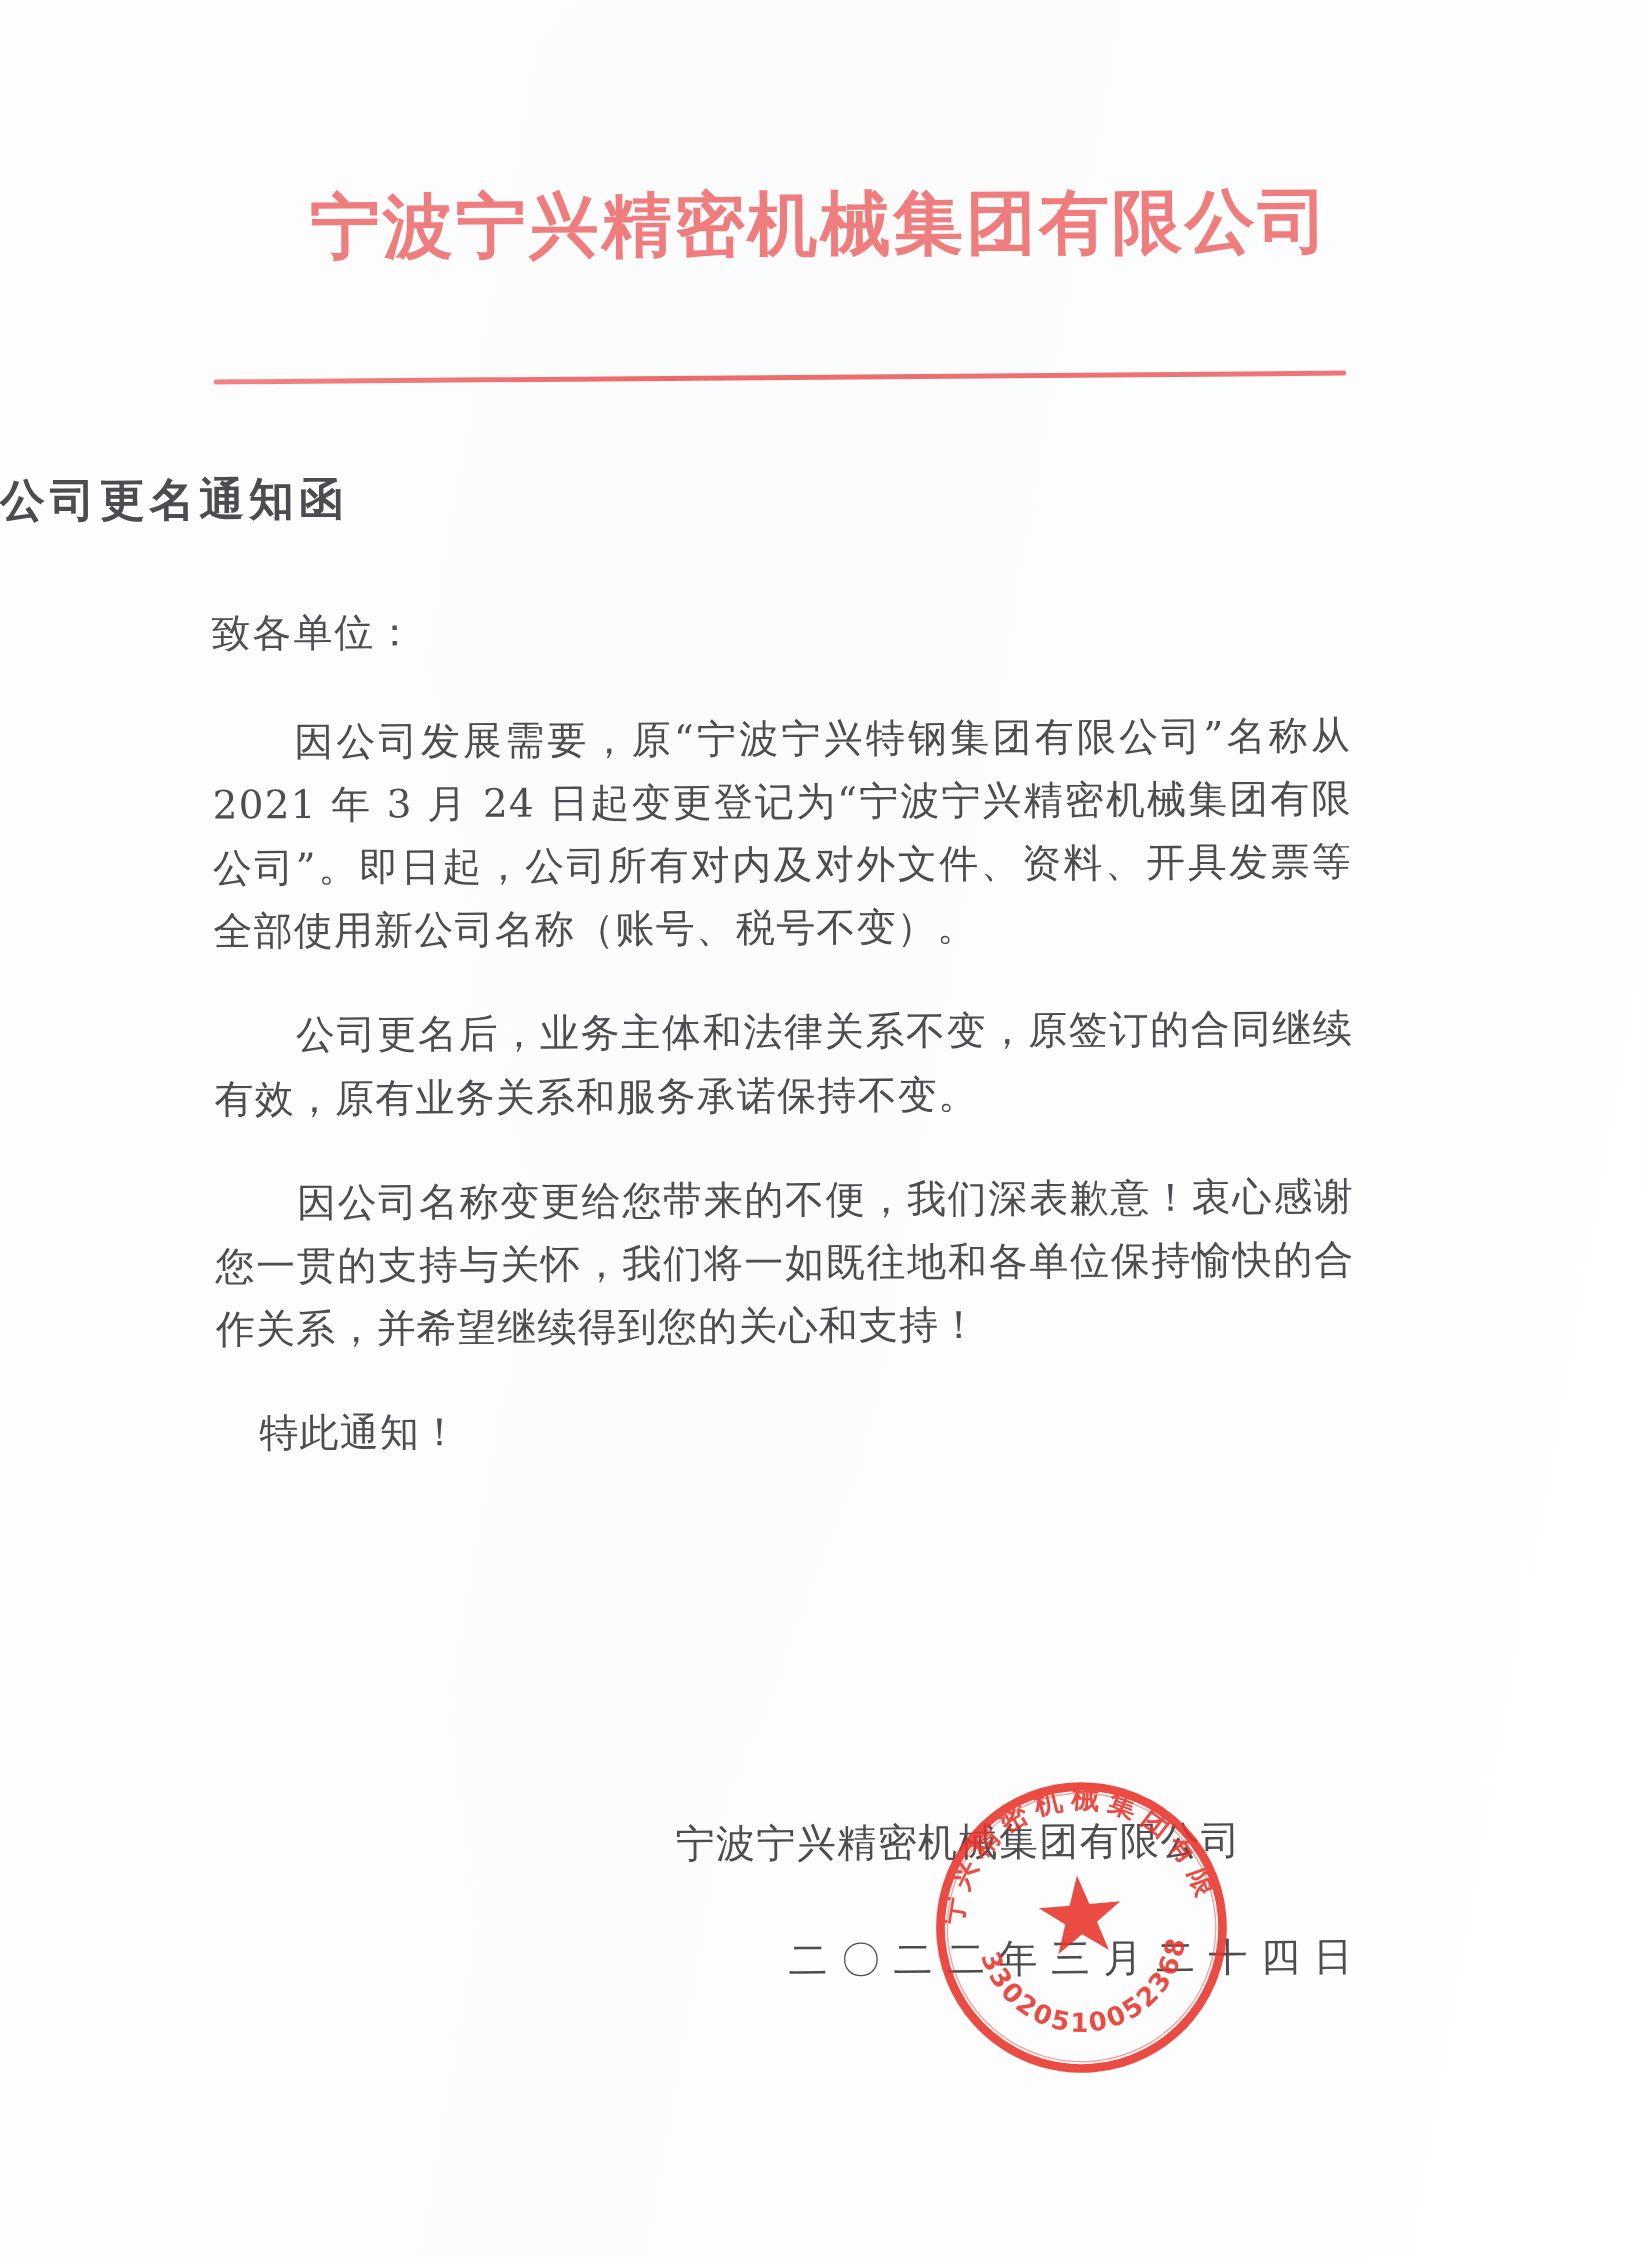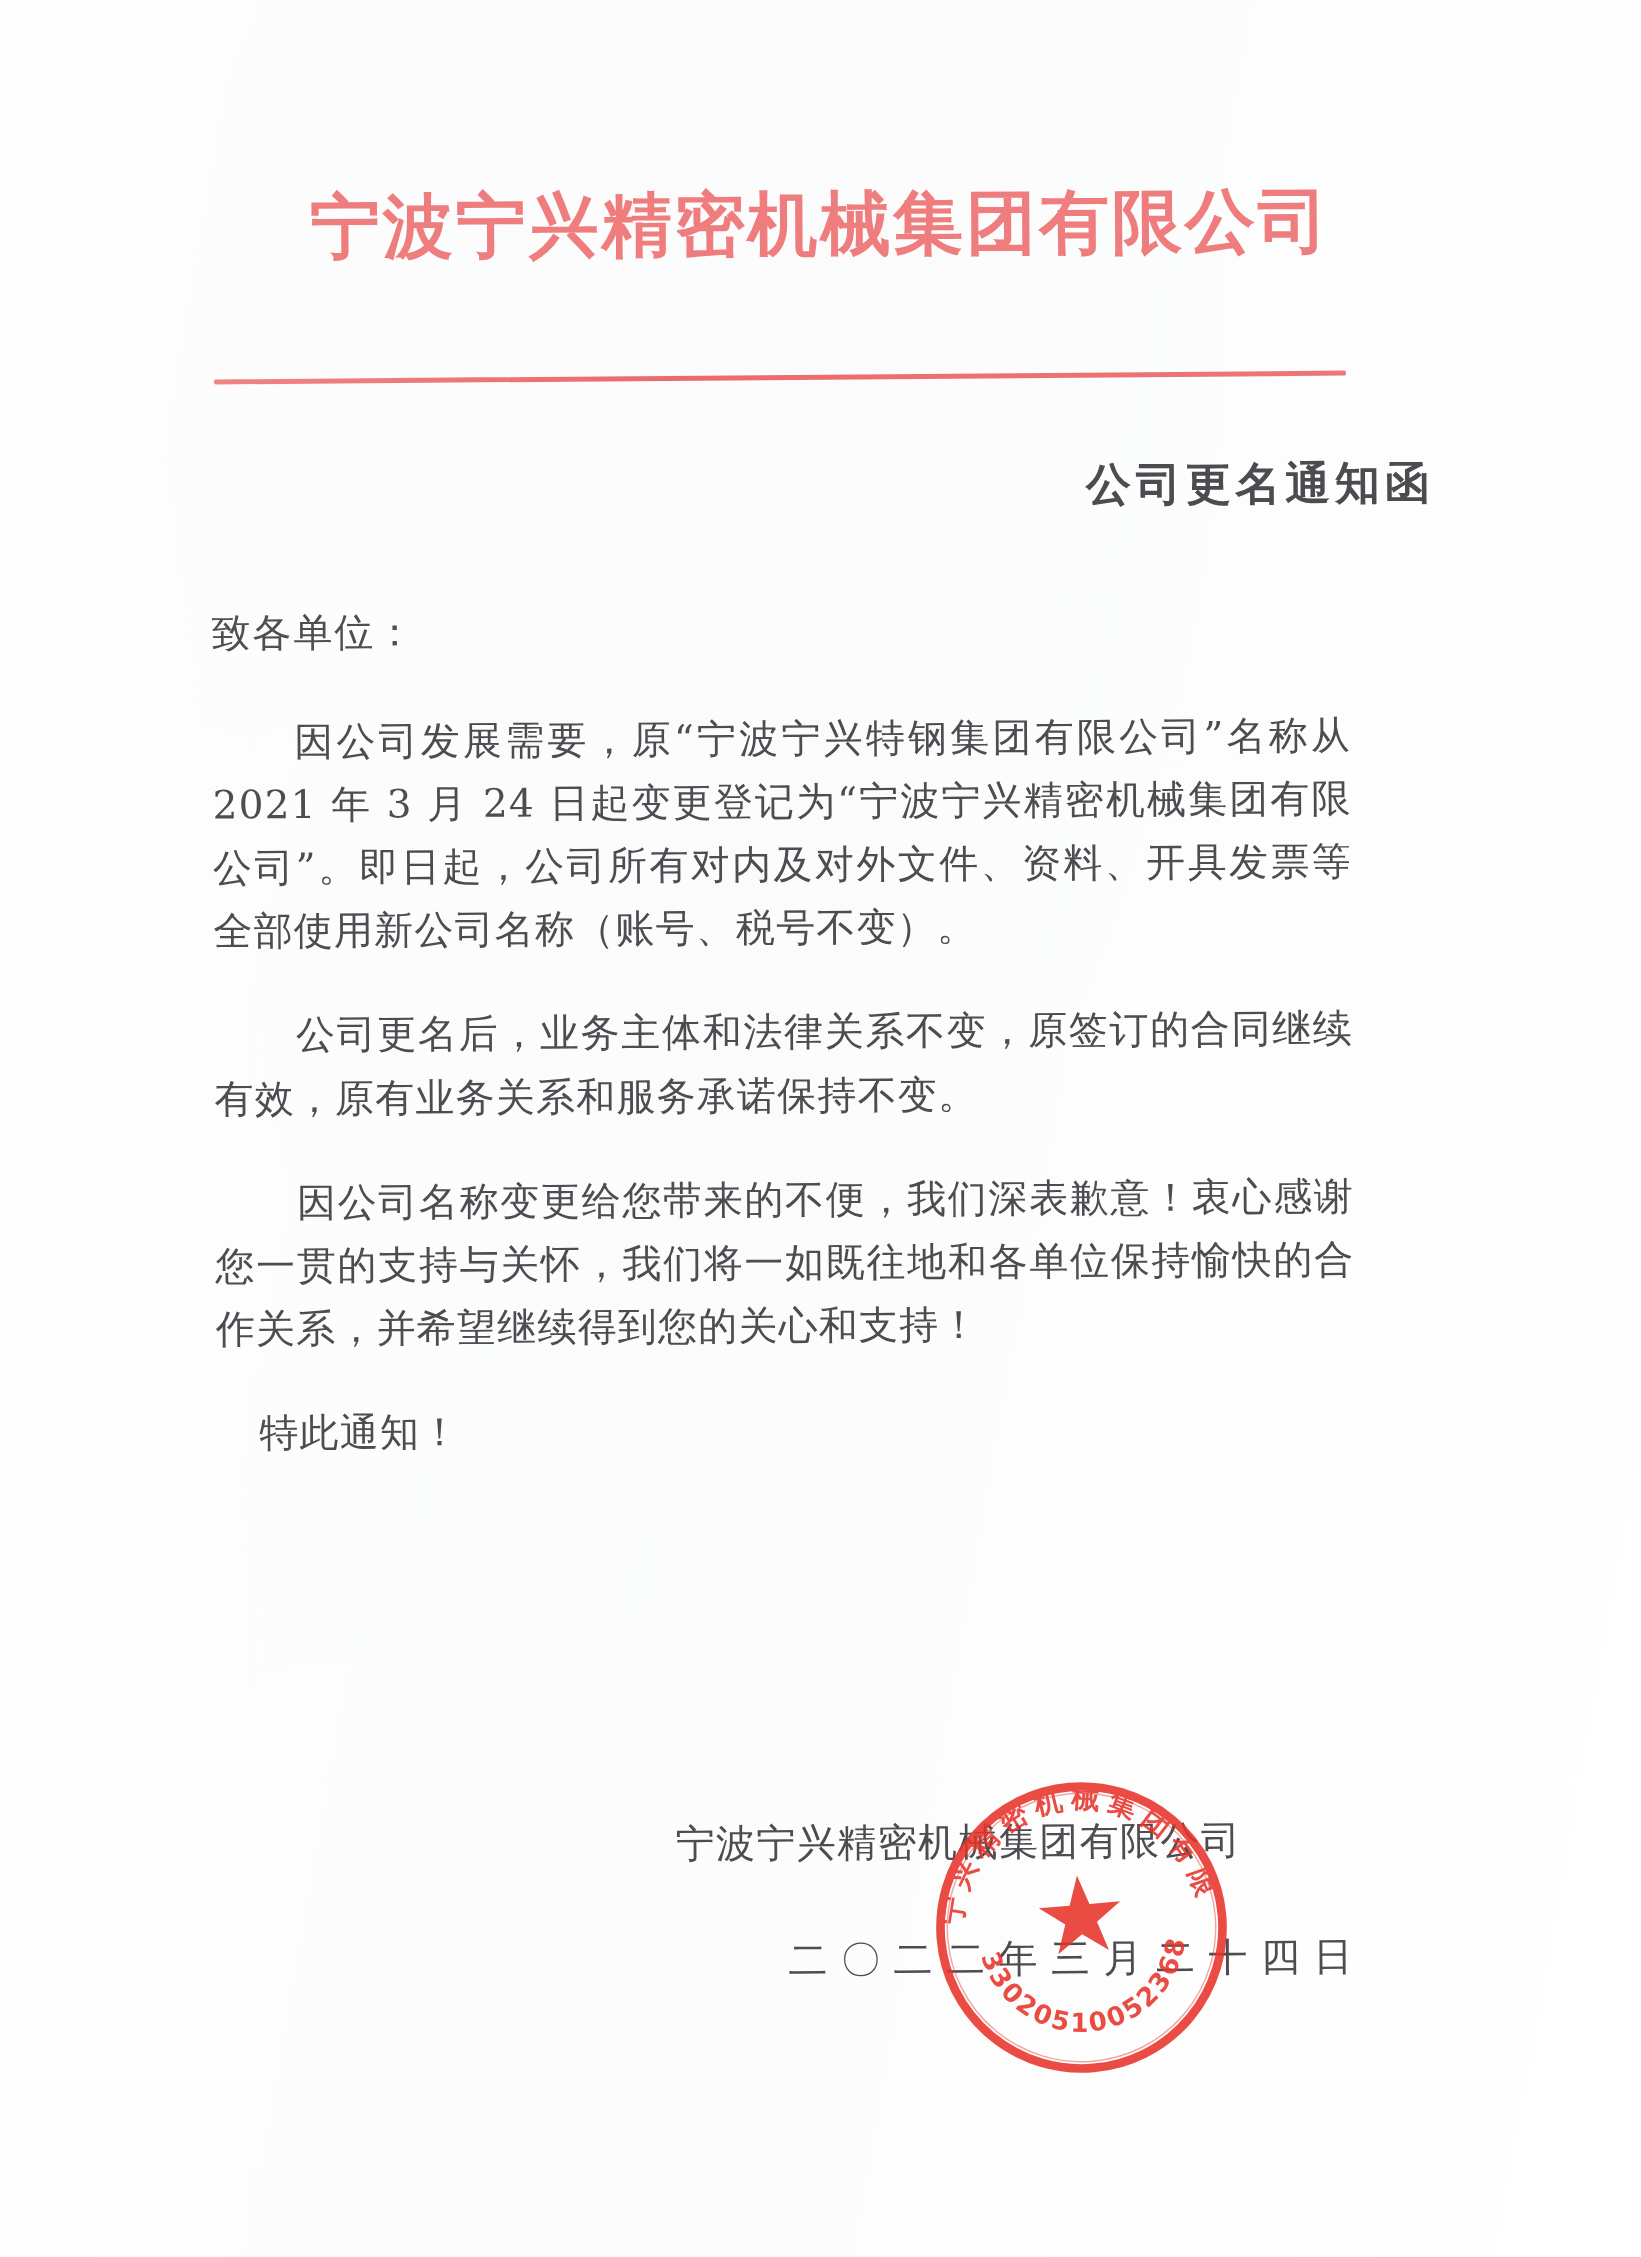--- a/index.html
+++ b/index.html
@@ -53,23 +53,23 @@
     top: 375px;
     width: 1132px;
     height: 4.8px;
     background: linear-gradient(90deg, #f08484 0%, #ec6a6a 40%, #ef7676 100%);
     transform: rotate(-0.45deg);
     border-radius: 1.9px;
   }
   .doc-title {
     position: absolute;
     left: 0;
-    top: 454px;
+    top: 470px;
     width: 1435px;
-    text-align: right;
+    text-align: left;
   }
   .doc-title span {
     display: inline-block;
     font-size: 45px;
     font-weight: 600;
     color: #4c4c50;
     letter-spacing: 4.8px;
     transform: rotate(-0.3deg);
   }
   .body-block {

